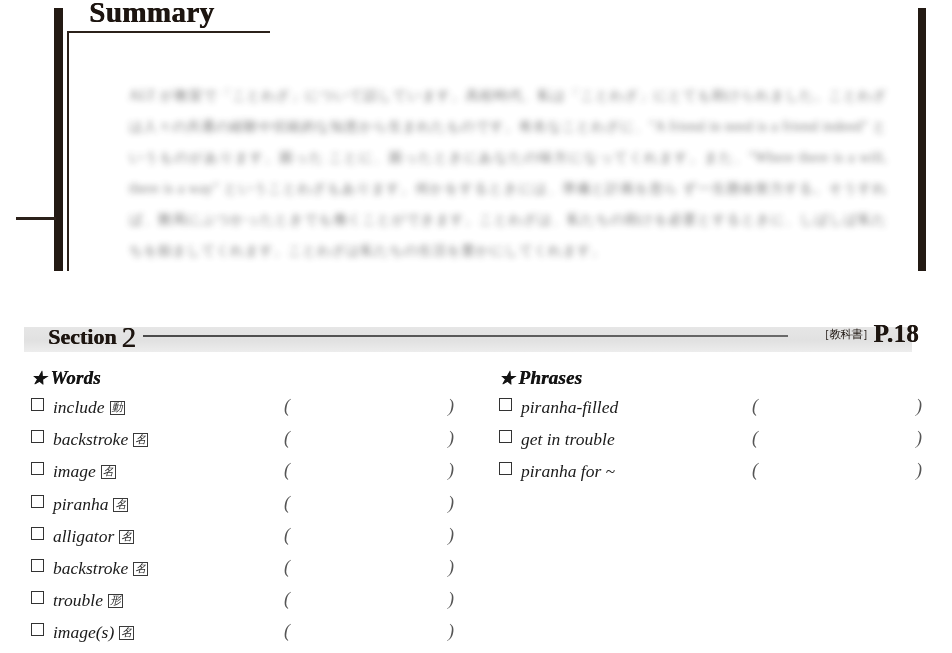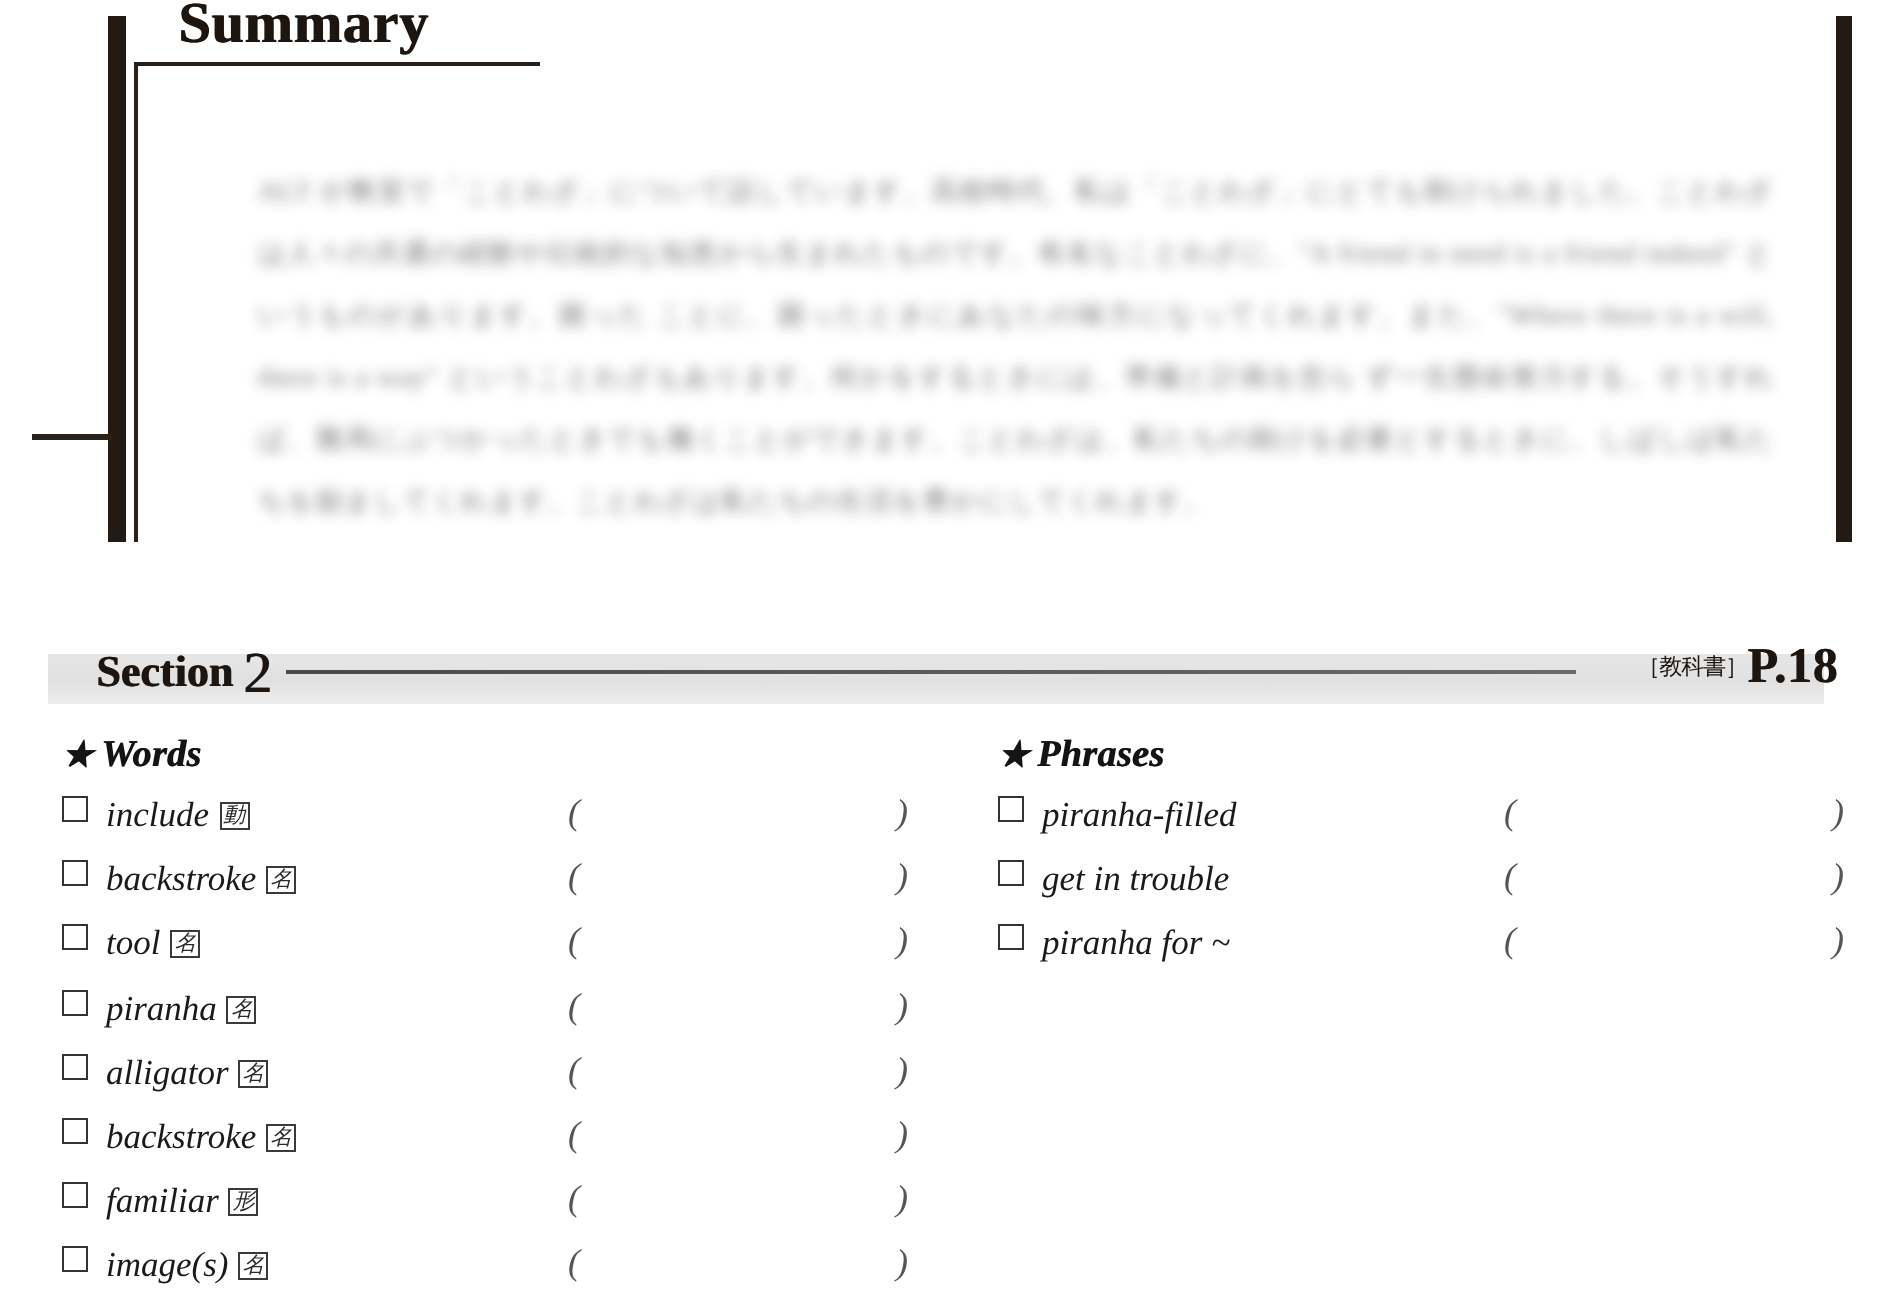--- a/index.html
+++ b/index.html
@@ -239,25 +239,25 @@
   </div>
 </div>
 
 <div class="vocab-col" id="col-words">
   <div class="col-heading">
     <span class="star">★</span><span>Words</span>
   </div>
   <div id="words-rows">
       <div class="vocab-row"><span class="chk"></span><span class="term">include</span><span class="pos">動</span><span class="paren paren-open">(</span><span class="paren paren-close">)</span></div>
       <div class="vocab-row"><span class="chk"></span><span class="term">backstroke</span><span class="pos">名</span><span class="paren paren-open">(</span><span class="paren paren-close">)</span></div>
-      <div class="vocab-row"><span class="chk"></span><span class="term">tool</span><span class="pos">名</span><span class="paren paren-open">(</span><span class="paren paren-close">)</span></div>
+      <div class="vocab-row"><span class="chk"></span><span class="term">image</span><span class="pos">名</span><span class="paren paren-open">(</span><span class="paren paren-close">)</span></div>
       <div class="vocab-row"><span class="chk"></span><span class="term">piranha</span><span class="pos">名</span><span class="paren paren-open">(</span><span class="paren paren-close">)</span></div>
       <div class="vocab-row"><span class="chk"></span><span class="term">alligator</span><span class="pos">名</span><span class="paren paren-open">(</span><span class="paren paren-close">)</span></div>
       <div class="vocab-row"><span class="chk"></span><span class="term">backstroke</span><span class="pos">名</span><span class="paren paren-open">(</span><span class="paren paren-close">)</span></div>
-      <div class="vocab-row"><span class="chk"></span><span class="term">familiar</span><span class="pos">形</span><span class="paren paren-open">(</span><span class="paren paren-close">)</span></div>
+      <div class="vocab-row"><span class="chk"></span><span class="term">trouble</span><span class="pos">形</span><span class="paren paren-open">(</span><span class="paren paren-close">)</span></div>
       <div class="vocab-row"><span class="chk"></span><span class="term">image(s)</span><span class="pos">名</span><span class="paren paren-open">(</span><span class="paren paren-close">)</span></div>
     </div>
 </div>
 
 <div class="vocab-col" id="col-phrases">
   <div class="col-heading">
     <span class="star">★</span><span>Phrases</span>
   </div>
   <div id="phrases-rows">
       <div class="vocab-row"><span class="chk"></span><span class="term">piranha-filled</span><span class="paren paren-open">(</span><span class="paren paren-close">)</span></div>

